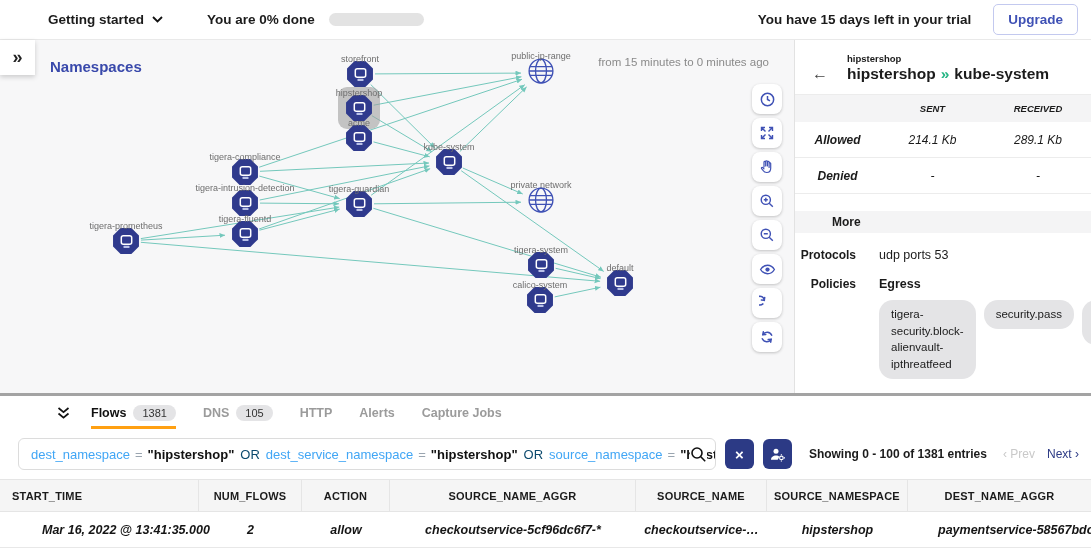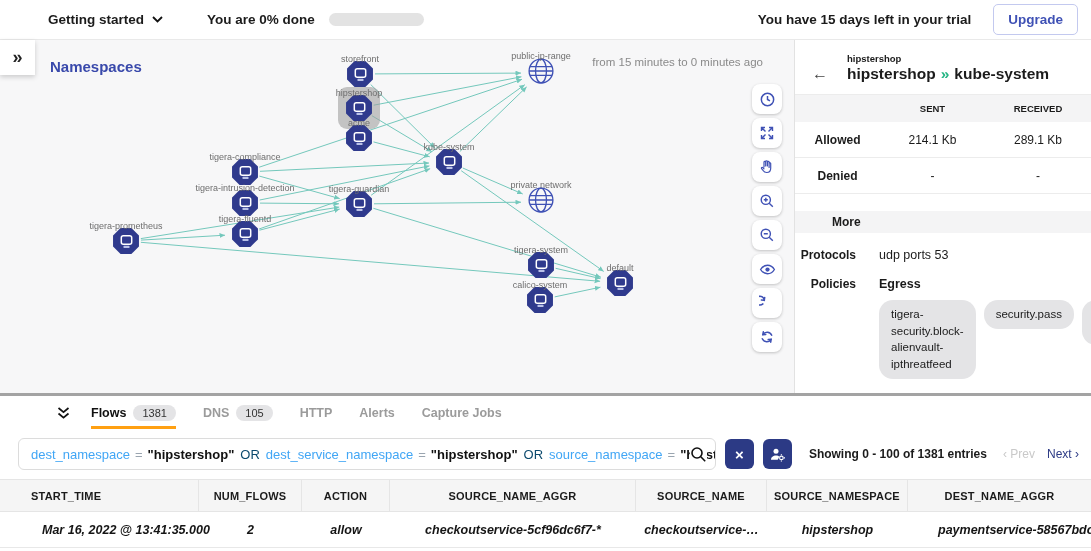--- a/index.html
+++ b/index.html
@@ -18,21 +18,21 @@
     font-weight:700; font-size:13.5px; padding:7px 14px; border-radius:5px; cursor:pointer;
     font-family:"Liberation Sans", sans-serif; }
 
   
   .main { display:flex; height:353px; }
   .graph-panel { position:relative; width:795px; background:#f7f7f8; border-right:1px solid #e2e2e2; }
   .expander { position:absolute; left:0; top:0; width:35px; height:35px; background:#fff; z-index:6;
     box-shadow:0 2px 5px rgba(0,0,0,.18); display:flex; align-items:center; justify-content:center;
     font-size:18px; font-weight:700; color:#222; cursor:pointer; border:none; }
   .graph-title { position:absolute; left:50px; top:18px; color:#3949ab; font-weight:700; font-size:15px; }
-  .time-range { position:absolute; right:31px; top:16px; color:#8a8a8a; font-size:11.5px; }
+  .time-range { position:absolute; right:25px; top:16px; color:#8a8a8a; font-size:11.5px; }
   .graph-svg { position:absolute; inset:0; }
   .gnode { position:absolute; transform:translate(-50%,-50%); z-index:2; cursor:pointer; }
   .oct { width:27px; height:27px; background:#2f3a8d; display:flex; align-items:center; justify-content:center;
     clip-path:polygon(30% 2%, 70% 2%, 98% 30%, 98% 70%, 70% 98%, 30% 98%, 2% 70%, 2% 30%); }
   .node-sel { position:absolute; width:42px; height:42px; transform:translate(-50%,-50%); z-index:1;
     background:rgba(160,160,160,.6); border-radius:9px; }
   .node-label { position:absolute; transform:translateX(-50%); font-size:9px; line-height:10px;
     color:#6e6e6e; white-space:nowrap; z-index:2; }
   .toolbar { position:absolute; right:12px; top:44px; display:flex; flex-direction:column; gap:4px; z-index:5; }
   .tool-btn { width:30px; height:30px; background:#fff; border:none; border-radius:8px; cursor:pointer;
@@ -43,21 +43,21 @@
   .d-eyebrow { margin:13px 0 1px 52px; font-size:9.5px; font-weight:700; }
   .d-header { display:flex; align-items:center; margin:0 0 11px 17px; }
   .back { width:35px; font-size:16px; color:#444; cursor:pointer; background:none; border:none; text-align:left;
     font-family:"Liberation Sans", sans-serif; }
   .d-title { font-size:15.5px; font-weight:700; }
   .sep { color:#27b685; margin:0 5px; font-weight:700; }
   .stats { border-top:1px solid #ececec; font-size:12px; }
   .srow { display:grid; grid-template-columns:85px 105px 106px; align-items:center; height:36px;
     border-bottom:1px solid #ececec; }
   .srow.shead { height:27px; background:#f4f4f5; font-size:9.5px; font-weight:700; border-bottom:none; }
-  .scell { text-align:center; }
+  .scell { text-align:center;font-style:italic; }
   .slabel { font-weight:700; }
   .more-bar { margin-top:17px; background:#f4f4f5; height:22px; display:flex; align-items:center;
     padding-left:37px; font-weight:700; font-size:12px; }
   .kv { display:grid; grid-template-columns:84px 1fr; margin-top:15px; font-size:12.5px; }
   .k { font-weight:700; text-align:right; padding-right:23px; font-size:12px; }
   .egress { font-weight:700; margin-bottom:9px; }
   .pills { display:flex; flex-direction:row; align-items:flex-start; gap:8px; }
   .pill { background:#e4e4e6; border-radius:14px; padding:6px 12px; font-size:11.5px; line-height:1.45;
     max-width:206px; }
 
@@ -81,21 +81,21 @@
     display:flex; align-items:center; justify-content:center; color:#fff; font-size:15px; font-weight:700;
     cursor:pointer; font-family:"Liberation Sans", sans-serif; }
   .showing { margin-left:auto; font-weight:700; font-size:12px; }
   .pager { font-size:12px; font-weight:400; }
   .prev { color:#c9c9c9; margin-left:16px; }
   .next { color:#2c3a85; margin-left:12px; cursor:pointer; }
   .ft-head, .ft-row { display:grid; grid-template-columns:199px 103px 88px 246px 131px 141px auto; }
   .ft-head { background:#f5f5f5; height:33px; border-top:1px solid #e5e5e5; border-bottom:1px solid #e5e5e5; }
   .ft-head .cell { display:flex; align-items:center; justify-content:center; font-size:11px; font-weight:700;
     letter-spacing:.2px; border-right:1px solid #e5e5e5; }
-  .ft-head .cell:first-child { justify-content:flex-start; padding-left:31px; }
+  .ft-head .cell:first-child { justify-content:flex-start; padding-left:12px; }
   .ft-head .cell:last-child { border-right:none; }
   .ft-row { height:36px; border-bottom:1px solid #e8e8e8; font-size:12.5px; font-weight:700; color:#151515; }
   .ft-row .cell { display:flex; align-items:center; justify-content:center; white-space:nowrap; overflow:visible;font-style:italic; }
   .ft-row .cell:first-child { justify-content:flex-start; padding-left:31px; gap:11px; }
   .ft-row .cell:last-child { overflow:hidden; justify-content:flex-start; padding-left:30px; }
 </style>
 </head>
 <body>
 
 <header class="topbar">

